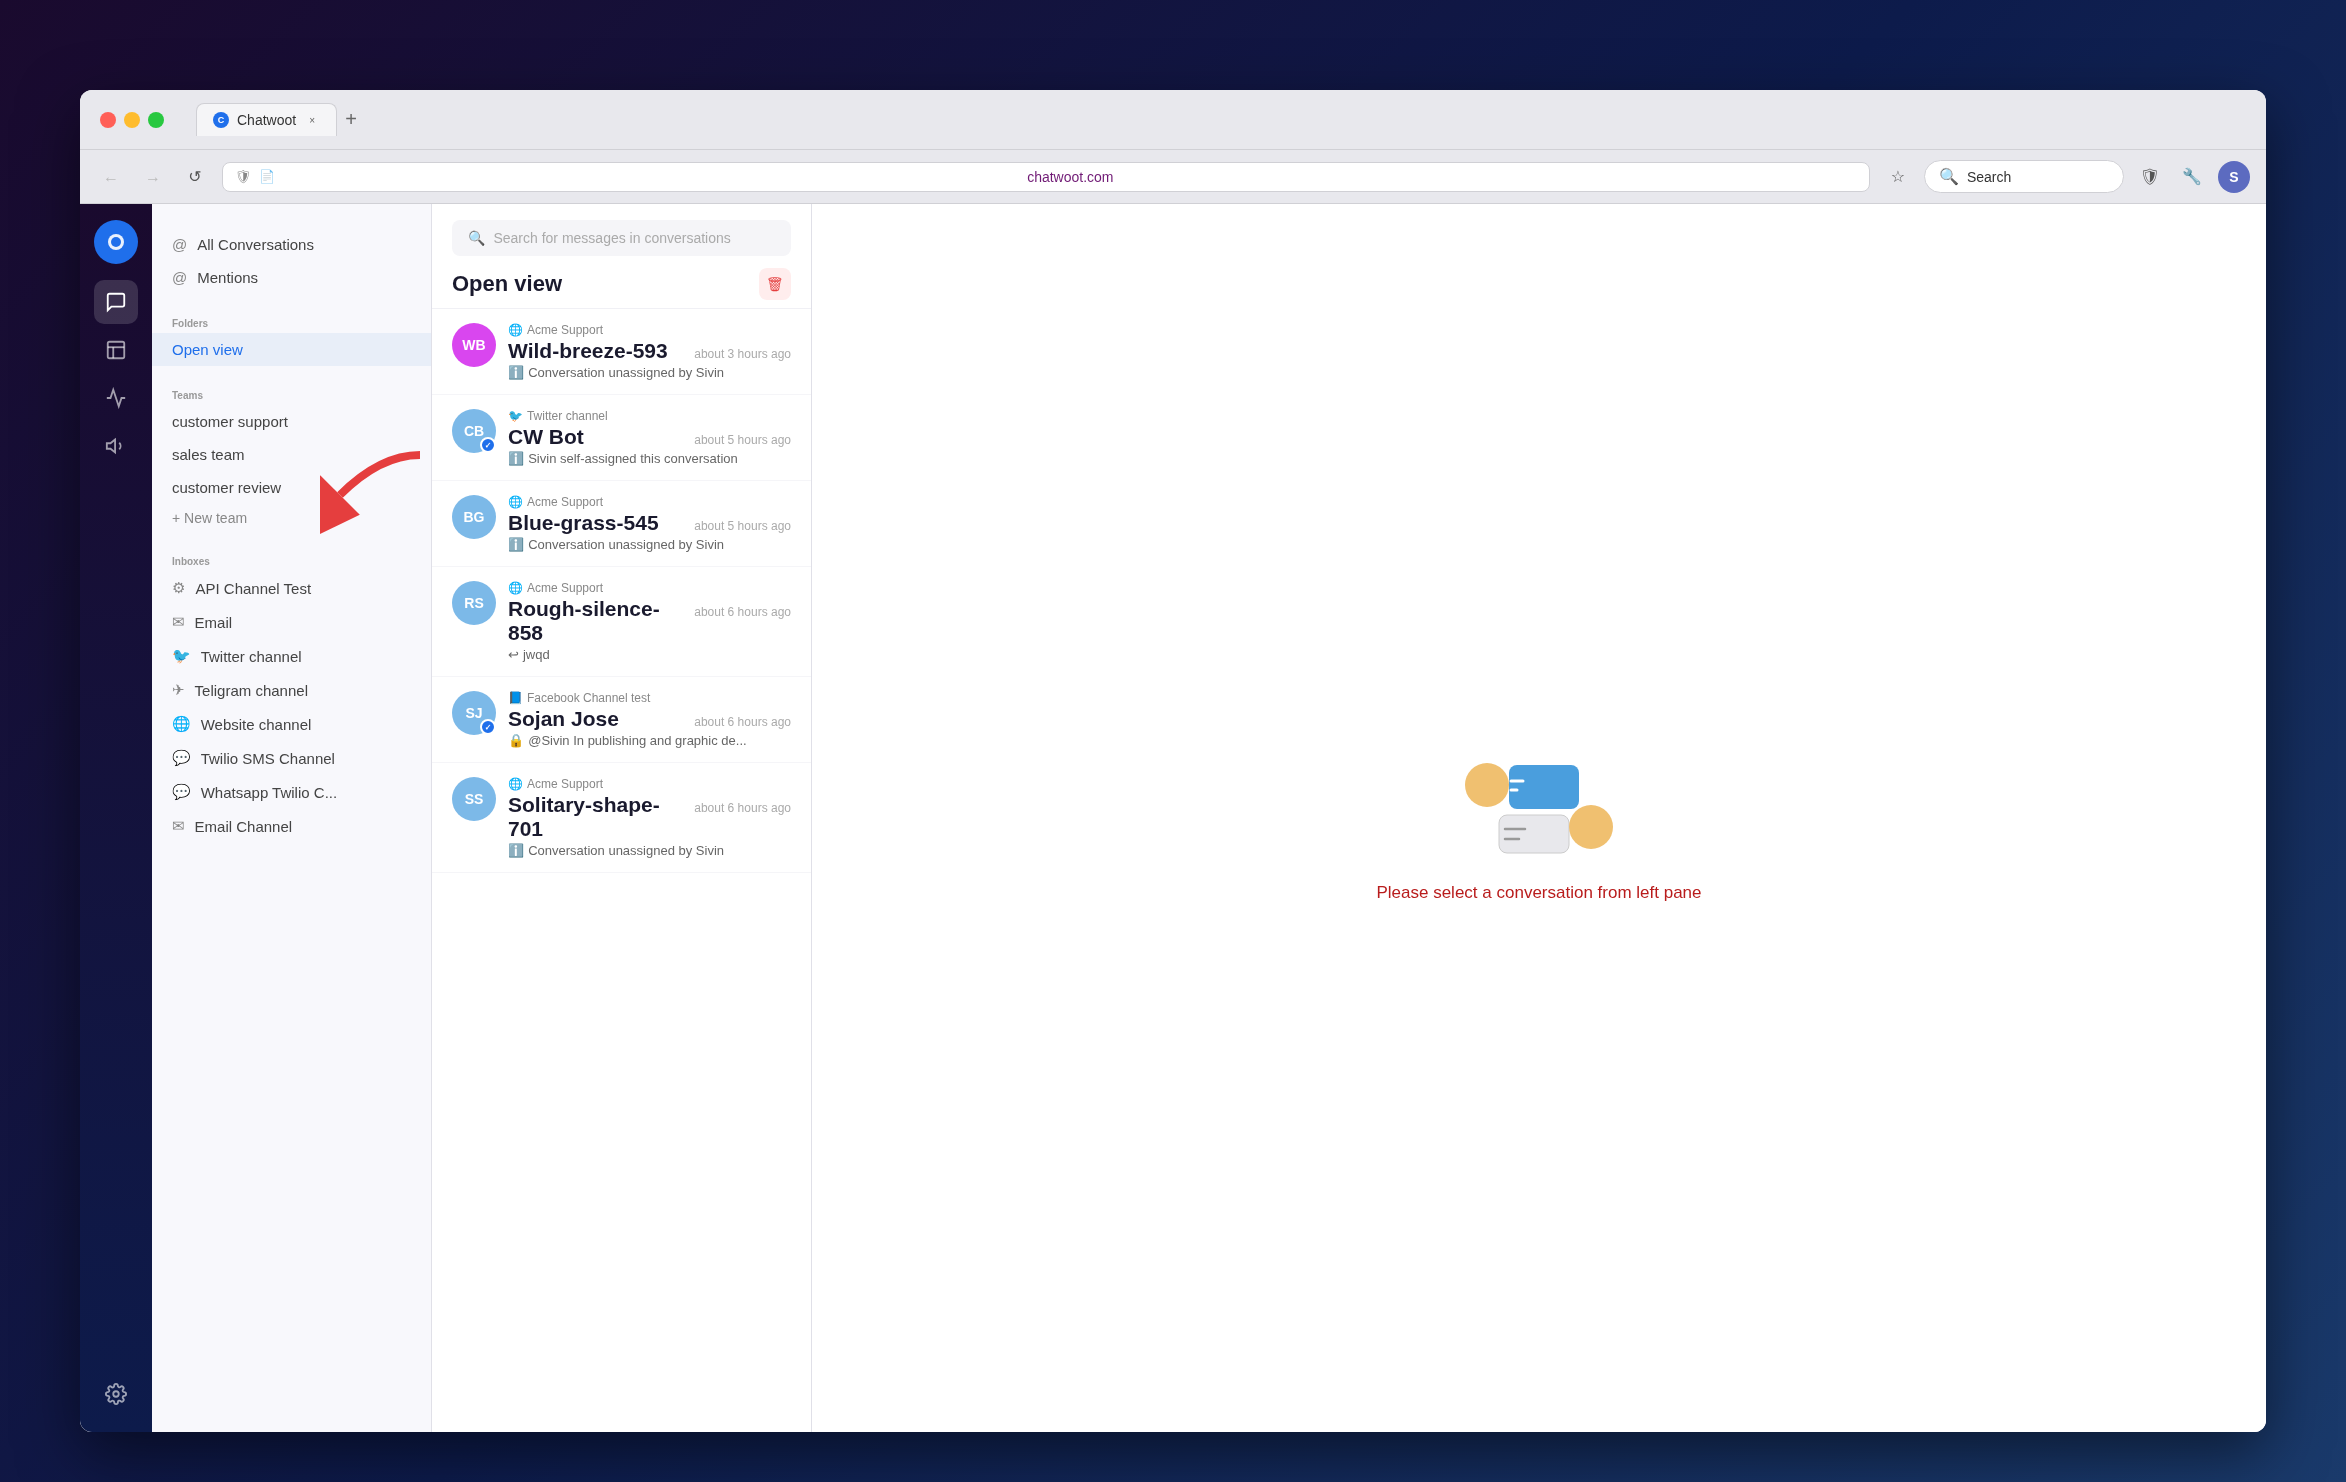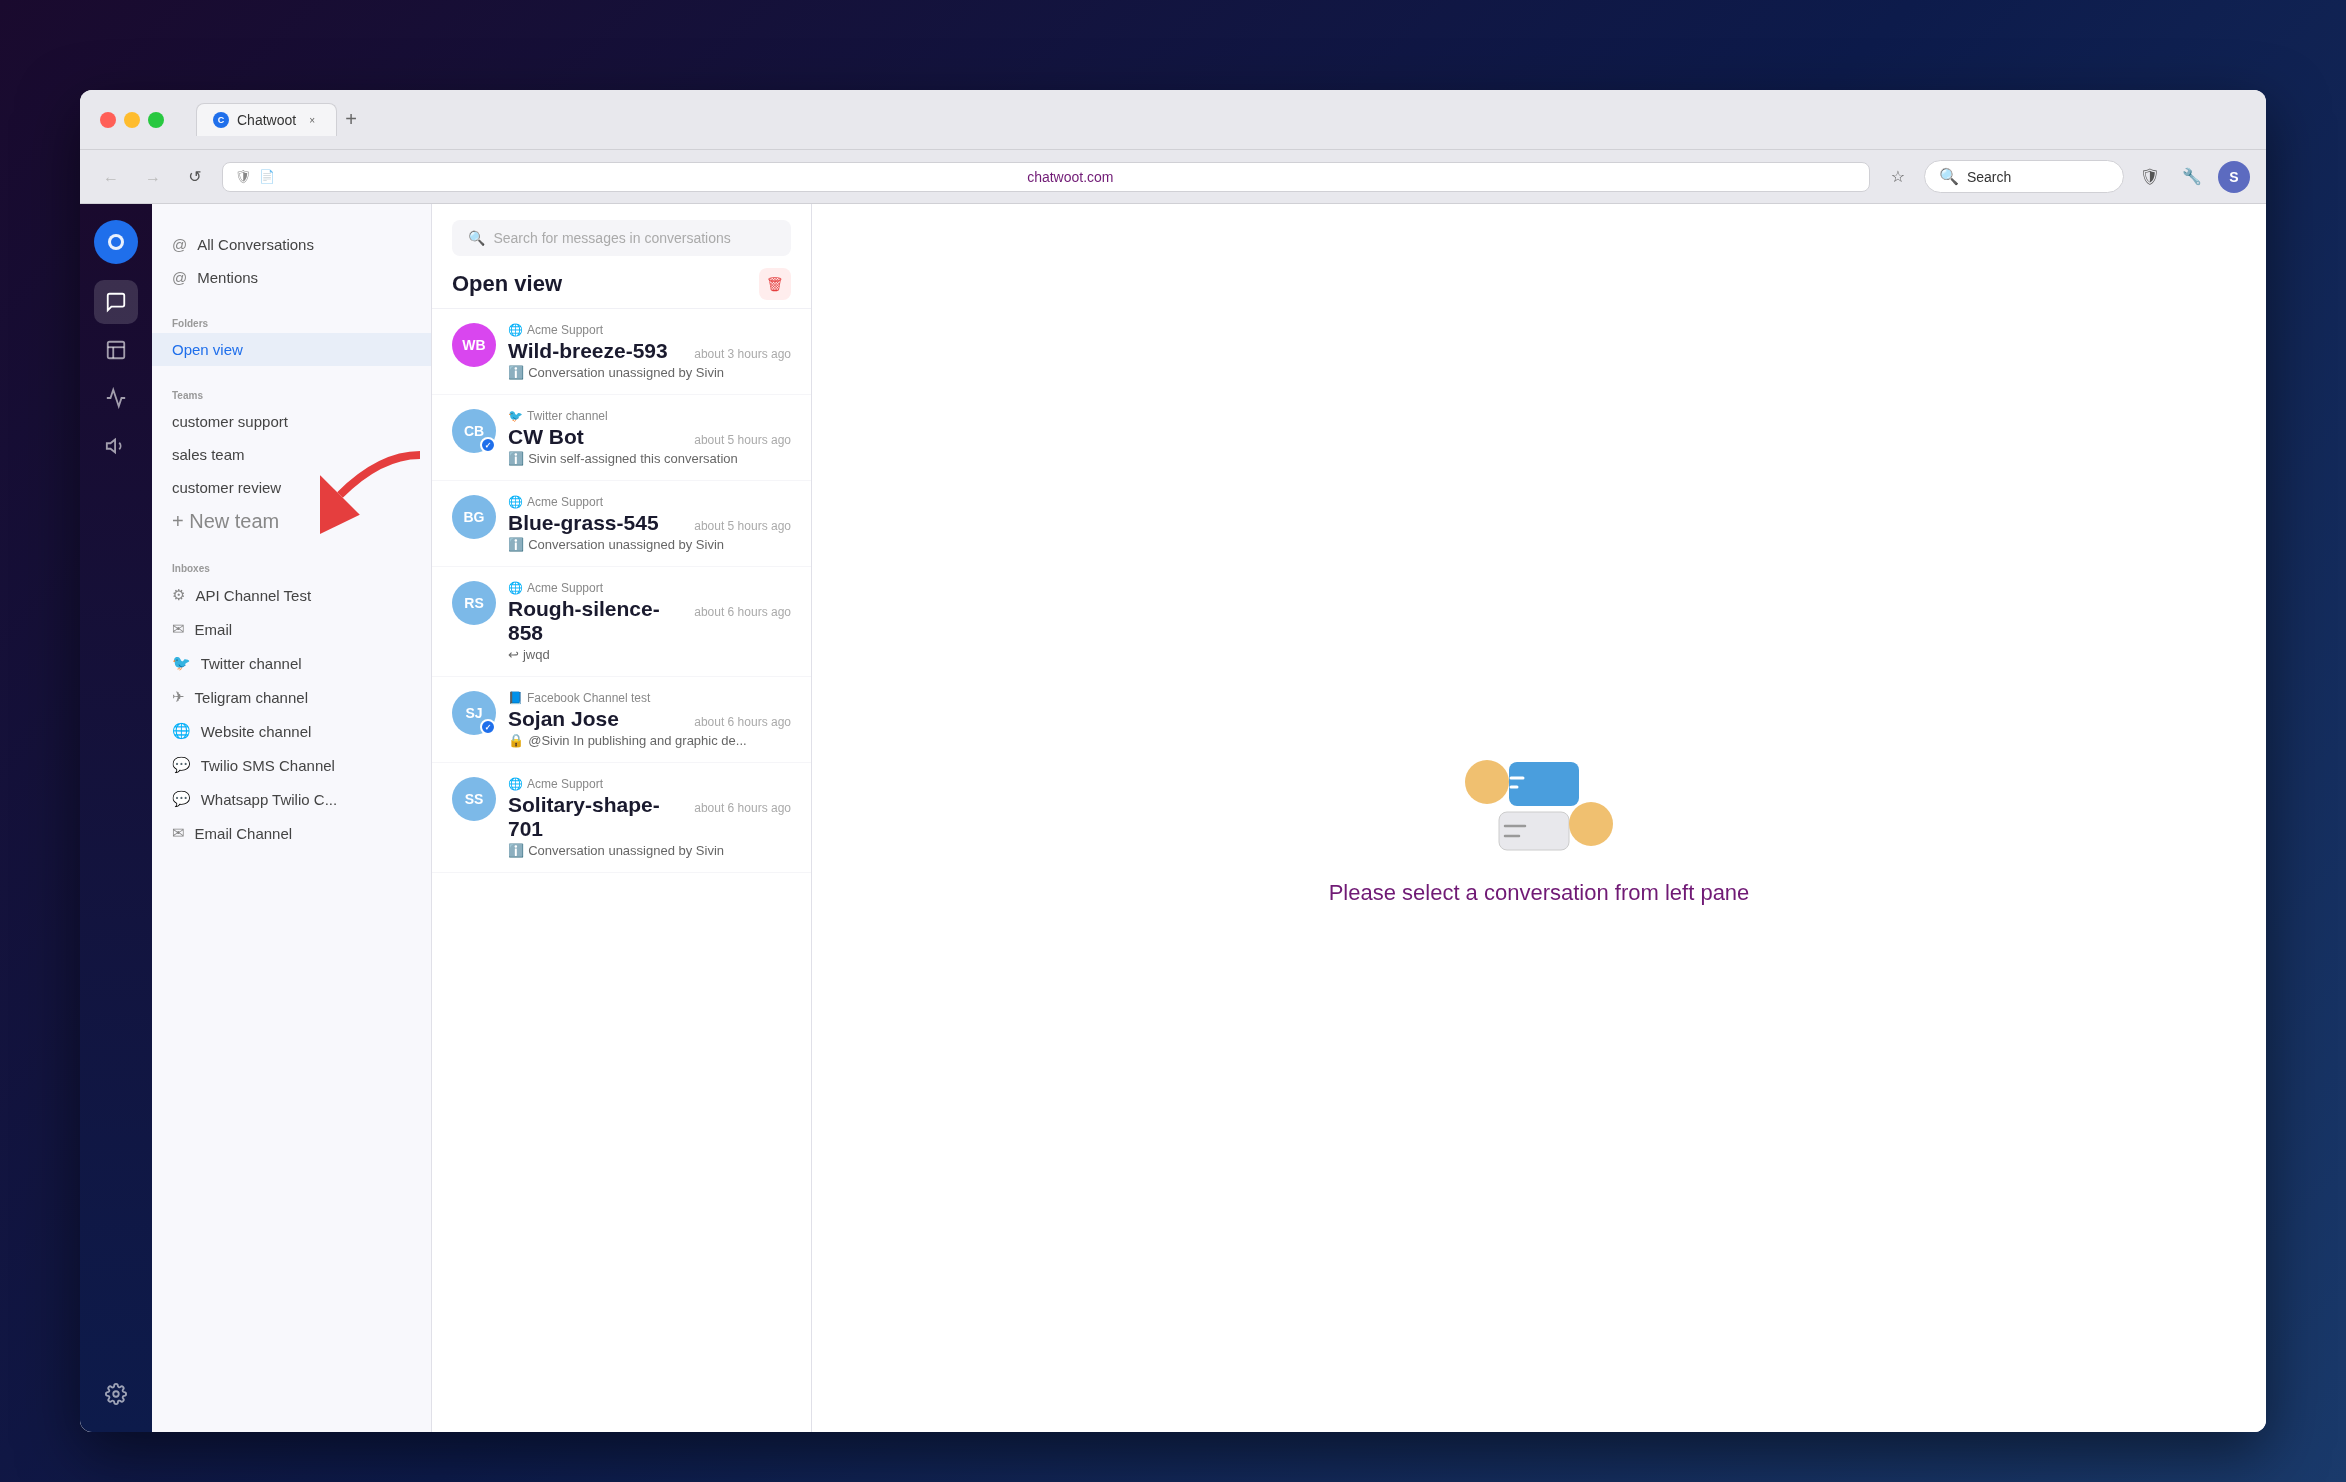--- a/index.html
+++ b/index.html
@@ -259,21 +259,21 @@
       color: #999;
       text-transform: none;
       letter-spacing: 0;
     }
 
     .sidebar-add-btn {
       display: flex;
       align-items: center;
       gap: 6px;
       padding: 6px 20px;
-      font-size: 20px;
+      font-size: 14px;
       color: #888;
       cursor: pointer;
     }
 
     
     .conv-list {
       width: 380px;
       background: white;
       border-right: 1px solid #e0e0e8;
       display: flex;
@@ -400,22 +400,22 @@
     .main-content {
       flex: 1;
       display: flex;
       align-items: center;
       justify-content: center;
       background: white;
       flex-direction: column;
       gap: 20px;
     }
     .empty-text {
-      font-size: 22px;
-      color: #701a75;
+      font-size: 17px;
+      color: #b91c1c;
     }
 
     
     .red-arrow {
       position: absolute;
       top: 363px;
       left: 260px;
       pointer-events: none;
     }
   </style>

